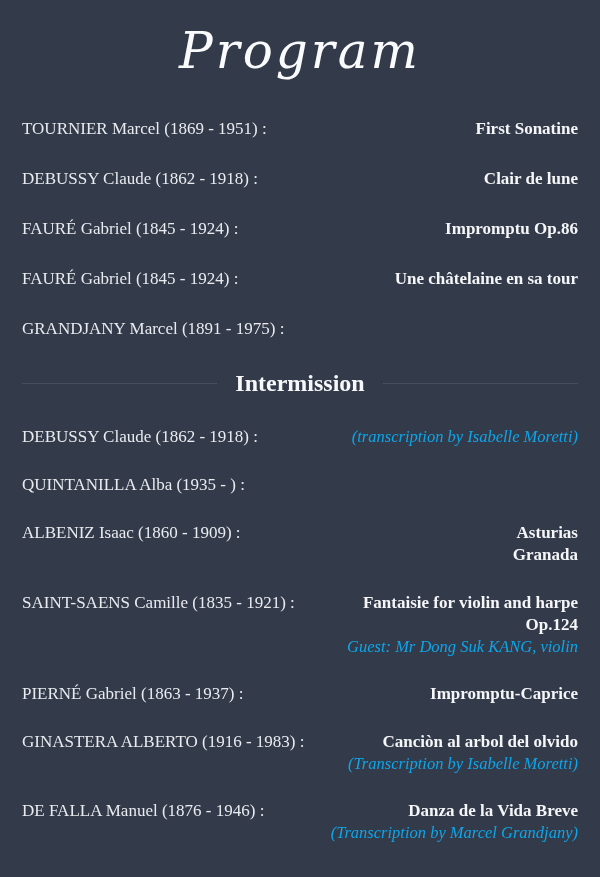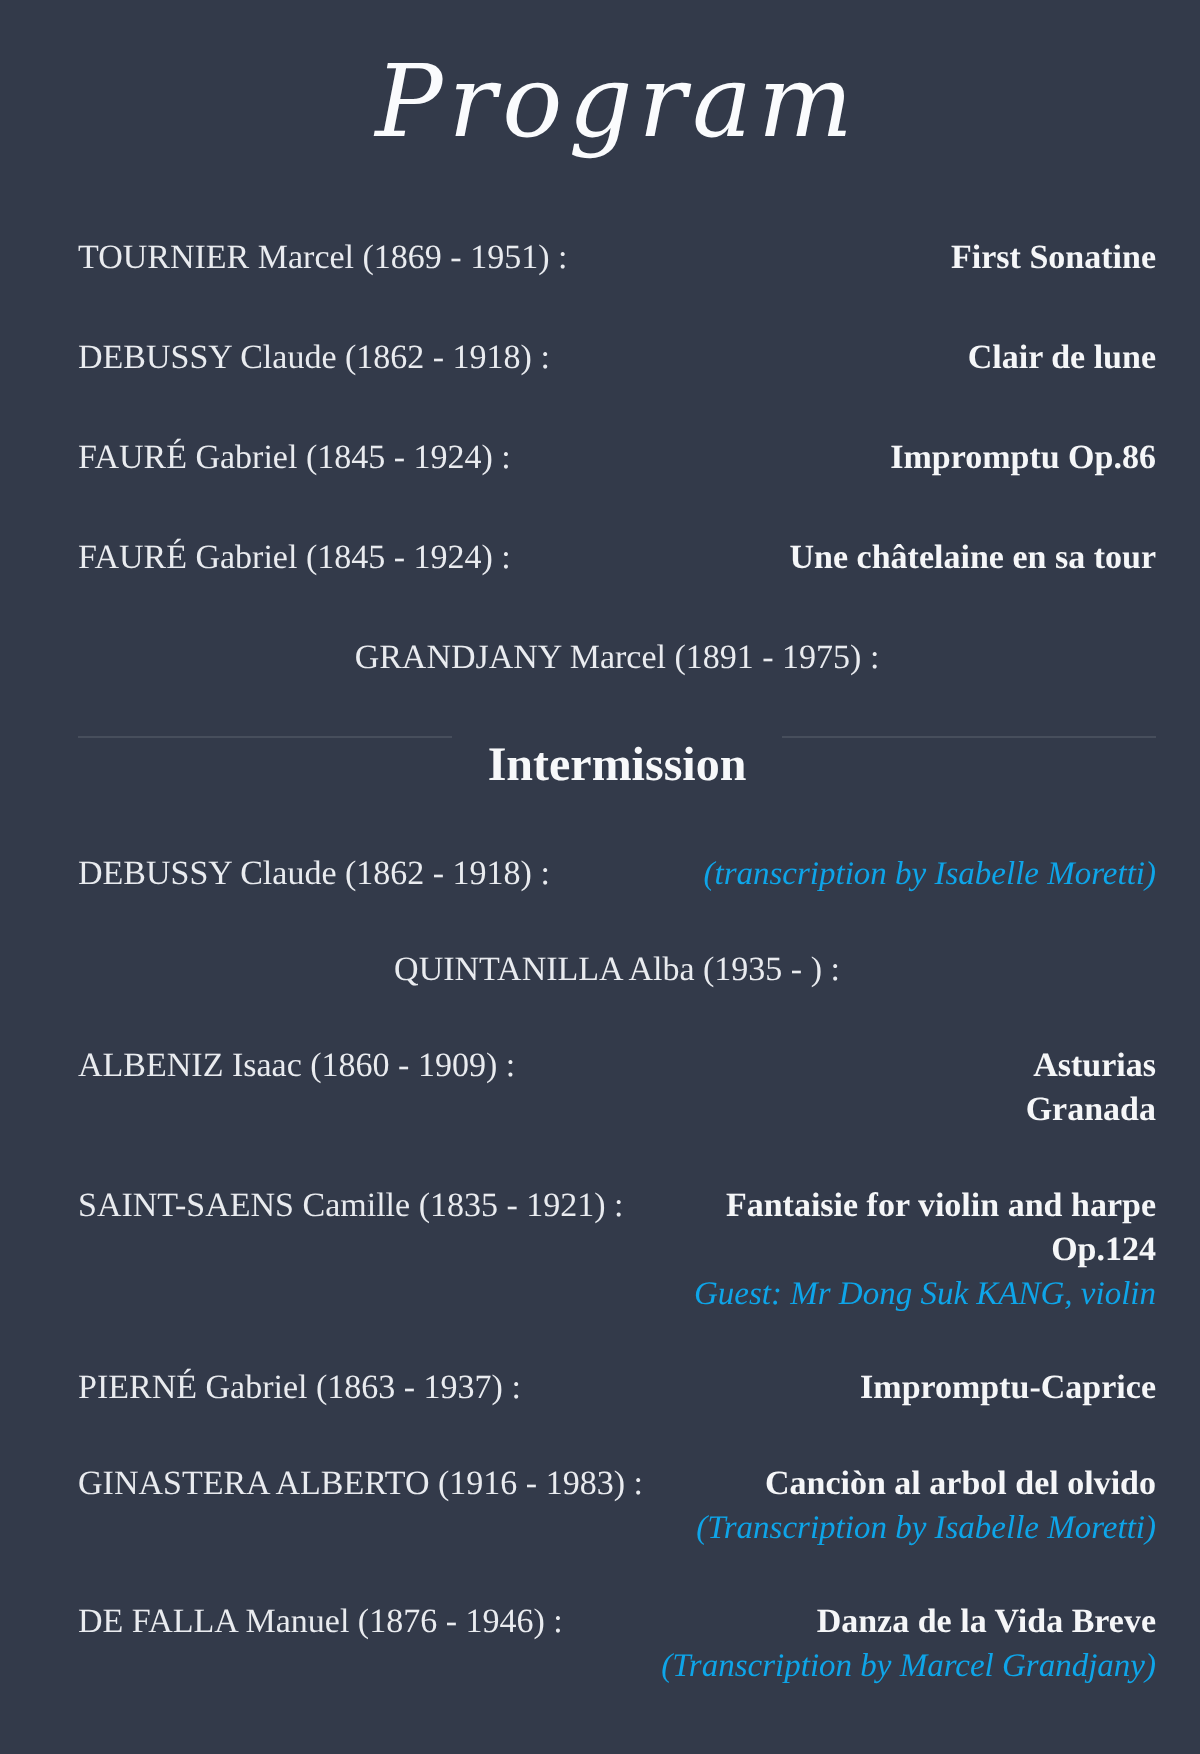--- a/index.html
+++ b/index.html
@@ -11,37 +11,37 @@
     height: 877px;
     background: #333a4a;
     overflow: hidden;
     font-family: "Liberation Serif", serif;
     color: #eceef2;
   }
   .page {
     box-sizing: border-box;
     width: 600px;
     height: 877px;
-    padding: 14px 22px 0 39px;
+    padding: 14px 22px 0 22px;
   }
   .title {
     text-align: center;
     font-family: "DejaVu Serif", serif;
     font-style: italic;
     font-weight: 500;
     font-size: 50px;
     letter-spacing: 3px;
     color: #fafbfd;
     height: 74px;
     line-height: 74px;
     margin-bottom: 30px;
   }
   .row {
     display: flex;
-    justify-content: center;
+    justify-content: space-between;
     align-items: flex-start;
     font-size: 17px;
     line-height: 22px;
   }
   .sec1 .row { margin-bottom: 28px; }
   .sec2 .row { margin-bottom: 26px; }
   .composer {
     white-space: nowrap;
     color: #e9ebef;
     font-weight: 400;
@@ -59,20 +59,21 @@
   .note {
     display: block;
     font-style: italic;
     font-weight: 400;
     font-size: 16.5px;
     line-height: 21px;
     color: #0ea5e9;
   }
   .intermission {
     display: flex;
+    align-items: center;
     gap: 18px;
     margin: 6px 0 28px 0;
   }
   .intermission .line {
     flex: 1;
     height: 1px;
     background: rgba(255,255,255,0.10);
   }
   .intermission .label {
     font-size: 24px;

